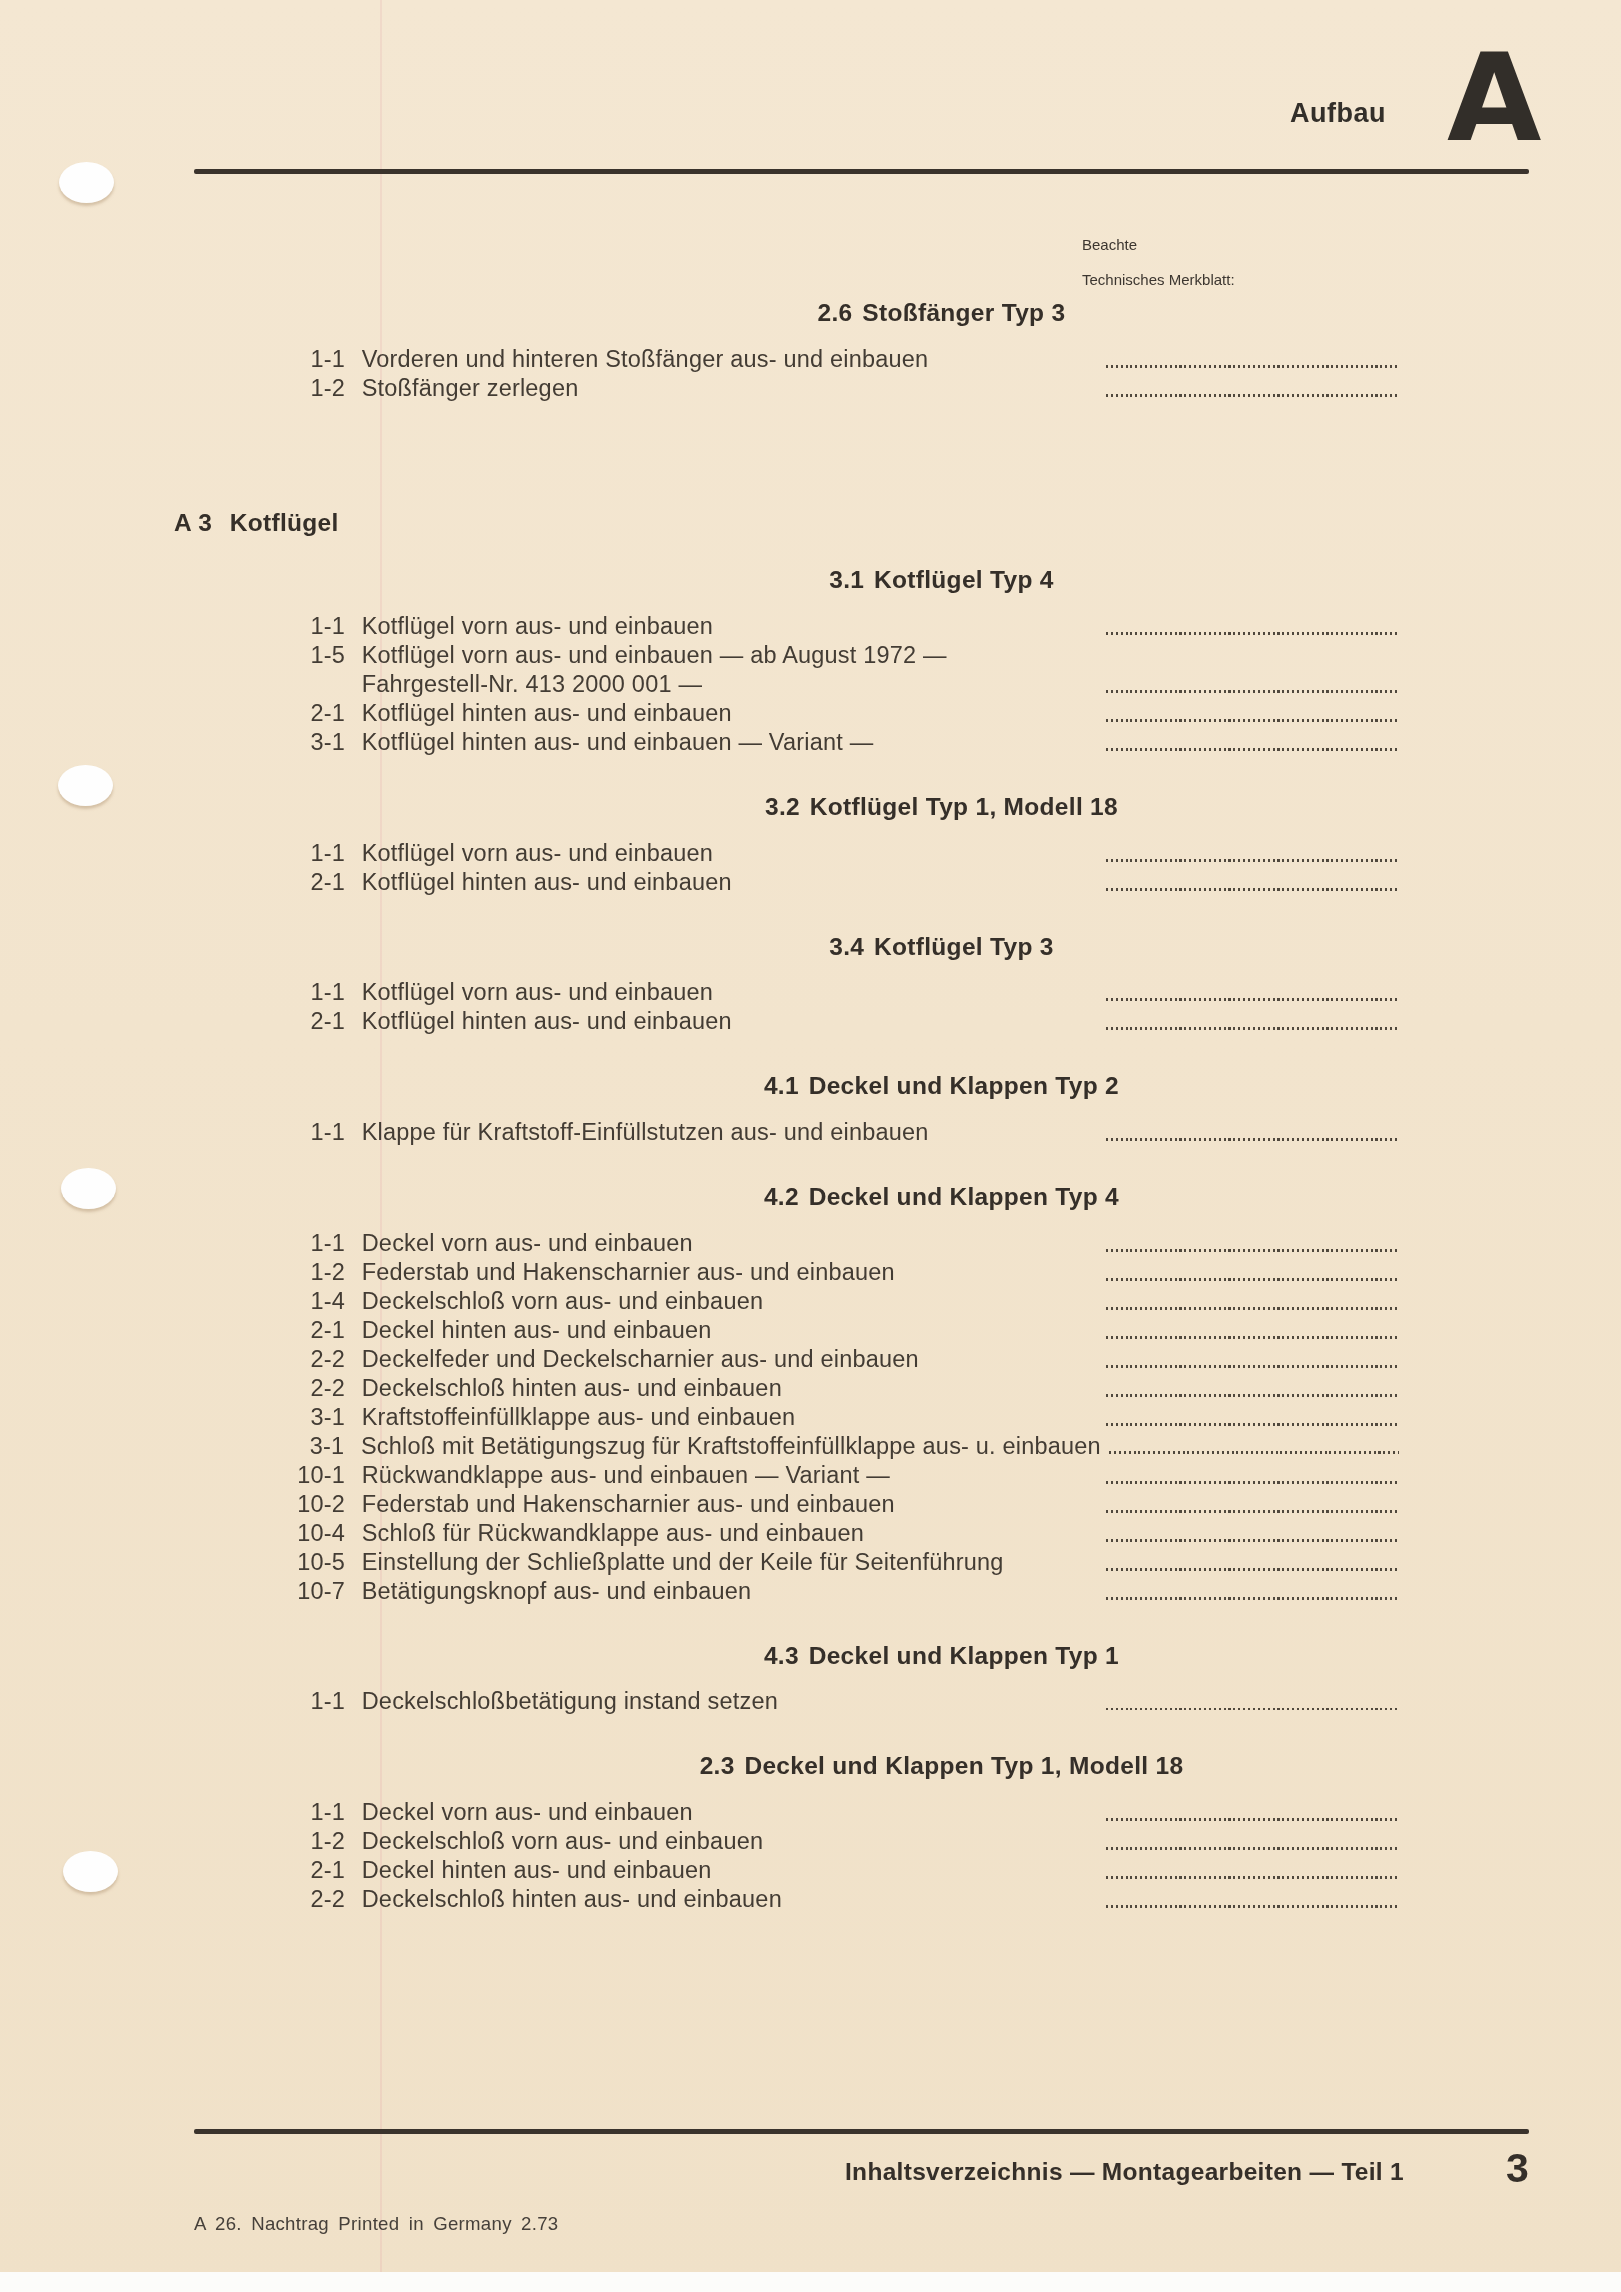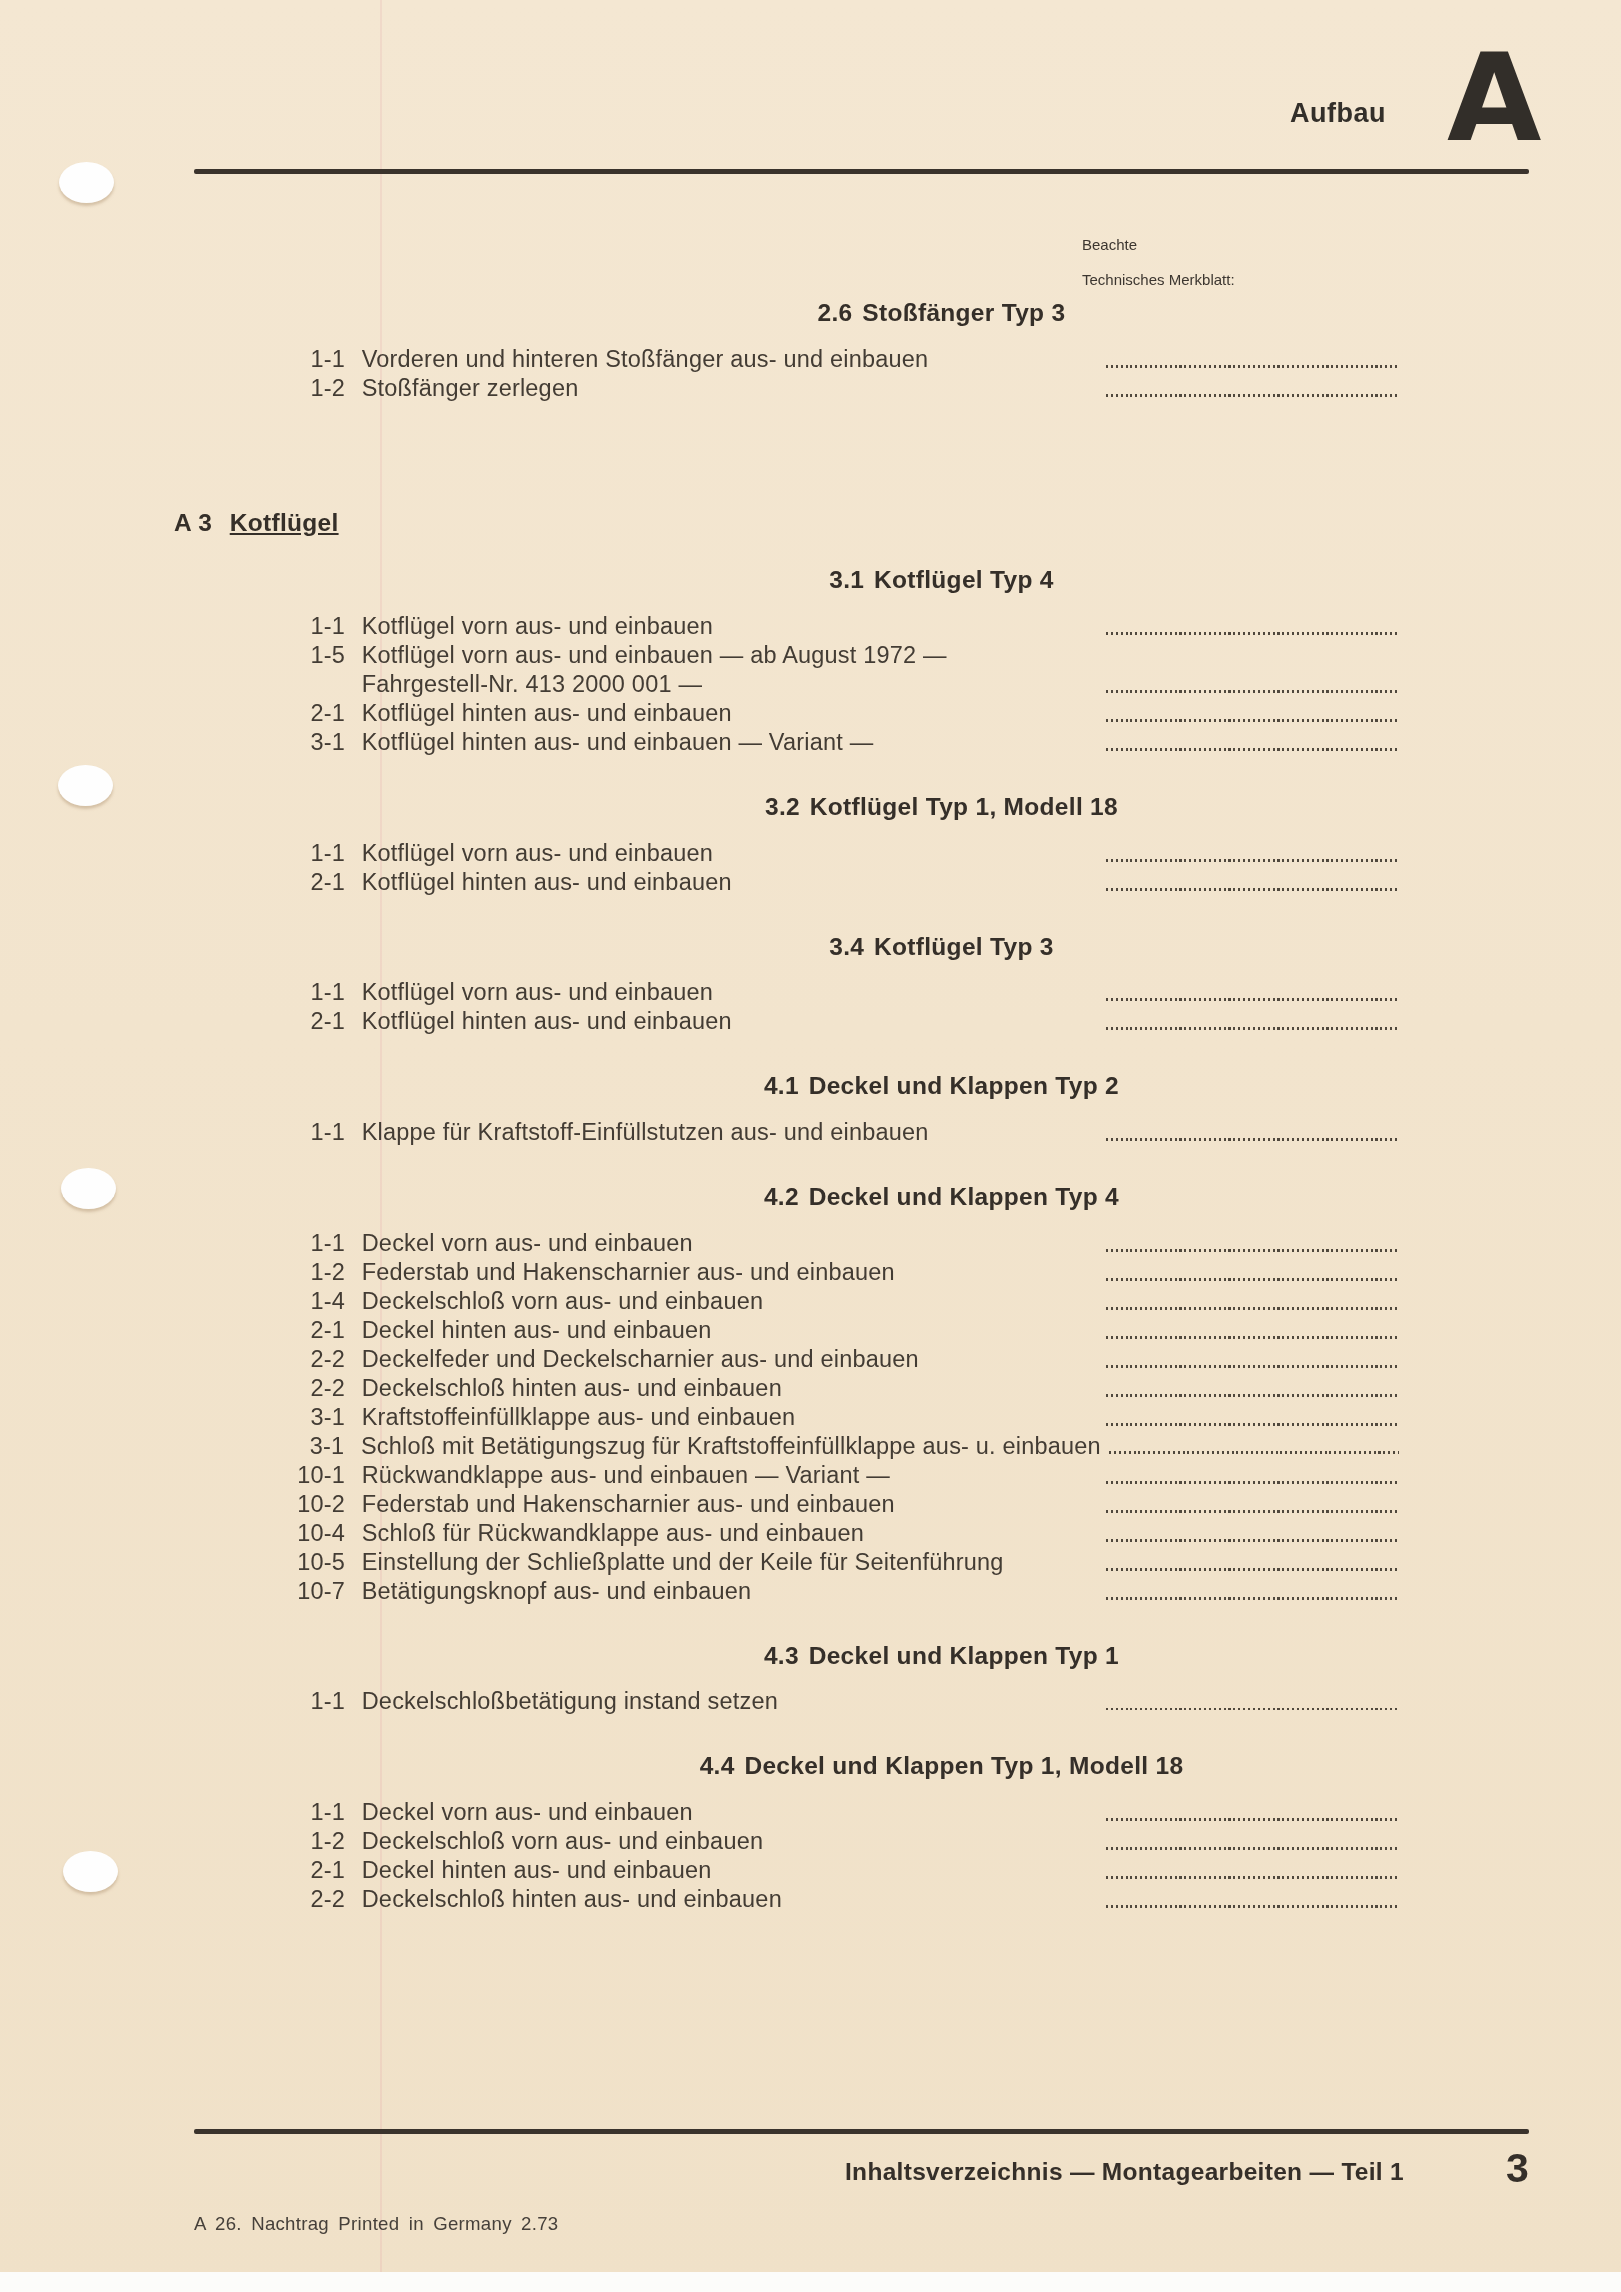--- a/index.html
+++ b/index.html
@@ -35,21 +35,21 @@
   .top-rule{top:169px;}
   .bottom-rule{top:2129px;}
 
   
   .note{position:absolute;left:1082px;top:227px;
     font-size:15px;line-height:35px;color:#3c3630;}
 
   
   #toc{position:absolute;left:0;top:298px;width:1621px;}
   .major-heading{margin:102px 0 0 174px;font-size:24.5px;font-weight:bold;
-    color:#352f29;line-height:35px;letter-spacing:0.3px;text-decoration:underline;}
+    color:#352f29;line-height:35px;letter-spacing:0.3px;}
   .major-heading .num{display:inline-block;margin-right:17.6px;}
   .sub-heading{margin:35px 0 16.7px 262px;font-size:24.5px;font-weight:bold;
     color:#352f29;line-height:30px;letter-spacing:0.3px;text-align:center;}
   .major-heading + .sub-heading{margin-top:25.5px;}
   #toc > .sub-heading:first-child{margin-top:0;}
   .sub-heading .num{display:inline-block;margin-right:9.8px;}
 
   .item-row{position:relative;padding-left:288px;font-size:23.5px;
     line-height:29px;color:#433c34;letter-spacing:0.2px;}
   .item-row .ref{display:inline-block;width:57px;margin-right:16.7px;
@@ -121,21 +121,21 @@
         <span class="item-text">Schloß mit Betätigungszug für Kraftstoffeinfüllklappe aus- u. einbauen</span>
         <span class="leader"></span>
       </div>
       <div class="item-row"><span class="ref">10-1</span><span class="item-text">Rückwandklappe aus- und einbauen — Variant —</span><span class="leader"></span></div>
       <div class="item-row"><span class="ref">10-2</span><span class="item-text">Federstab und Hakenscharnier aus- und einbauen</span><span class="leader"></span></div>
       <div class="item-row"><span class="ref">10-4</span><span class="item-text">Schloß für Rückwandklappe aus- und einbauen</span><span class="leader"></span></div>
       <div class="item-row"><span class="ref">10-5</span><span class="item-text">Einstellung der Schließplatte und der Keile für Seitenführung</span><span class="leader"></span></div>
       <div class="item-row"><span class="ref">10-7</span><span class="item-text">Betätigungsknopf aus- und einbauen</span><span class="leader"></span></div>
       <div class="sub-heading"><span class="num">4.3</span><span>Deckel und Klappen Typ 1</span></div>
       <div class="item-row"><span class="ref">1-1</span><span class="item-text">Deckelschloßbetätigung instand setzen</span><span class="leader"></span></div>
-      <div class="sub-heading"><span class="num">4.4</span><span>Deckel und Klappen Typ 1, Modell 18</span></div>
+      <div class="sub-heading"><span class="num">2.3</span><span>Deckel und Klappen Typ 1, Modell 18</span></div>
       <div class="item-row"><span class="ref">1-1</span><span class="item-text">Deckel vorn aus- und einbauen</span><span class="leader"></span></div>
       <div class="item-row"><span class="ref">1-2</span><span class="item-text">Deckelschloß vorn aus- und einbauen</span><span class="leader"></span></div>
       <div class="item-row"><span class="ref">2-1</span><span class="item-text">Deckel hinten aus- und einbauen</span><span class="leader"></span></div>
       <div class="item-row"><span class="ref">2-2</span><span class="item-text">Deckelschloß hinten aus- und einbauen</span><span class="leader"></span></div>
     </div>
 
   <div class="bottom-rule"></div>
   <div class="footer-title">Inhaltsverzeichnis — Montagearbeiten — Teil 1</div>
   <div class="page-number">3</div>
   <div class="imprint">A 26. Nachtrag Printed in Germany 2.73</div>

